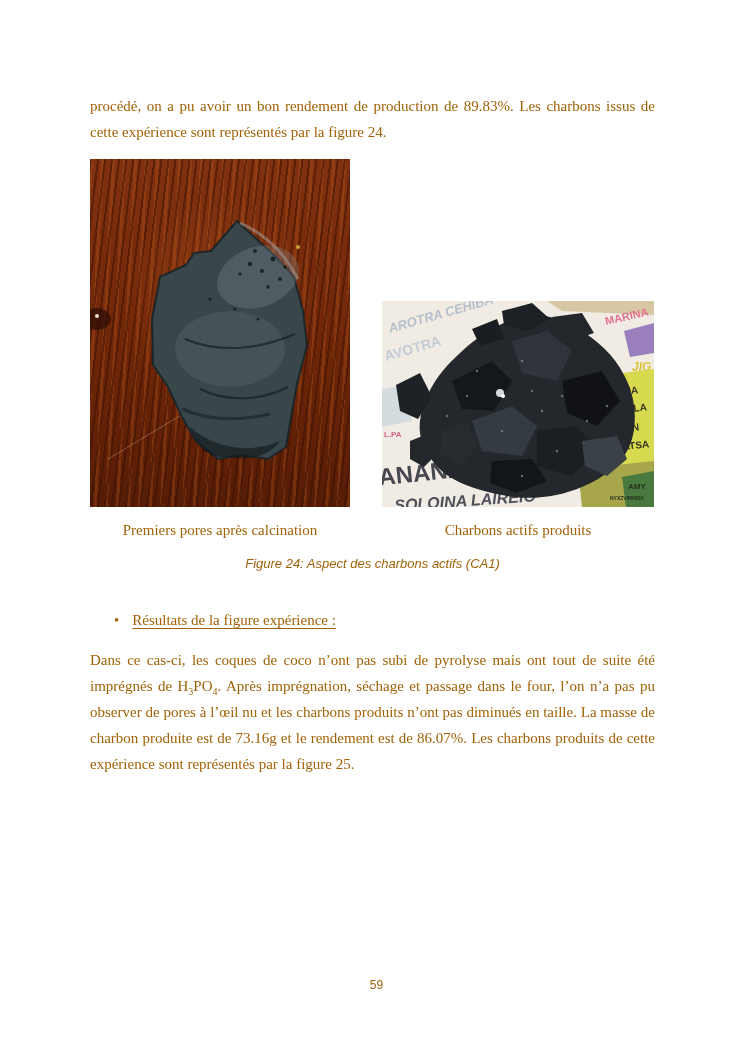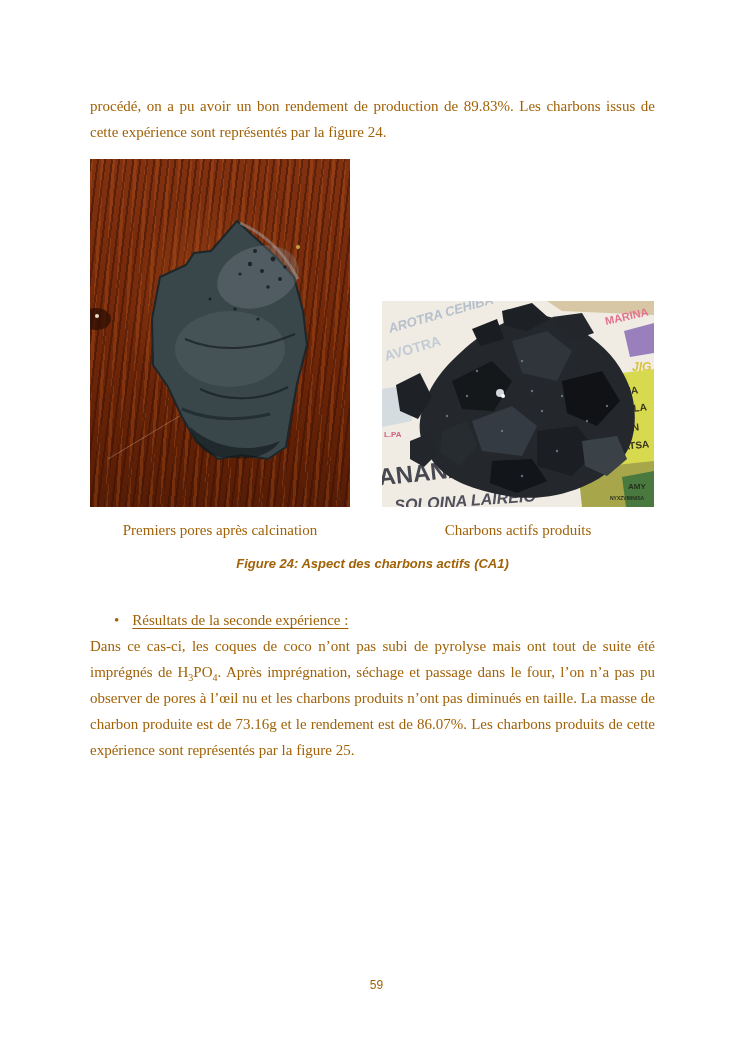--- a/index.html
+++ b/index.html
@@ -6,21 +6,21 @@
   .page {
     position:relative; width:745px; height:1053px; margin:8px auto;
     background:#ffffff; overflow:hidden;
     font-family:"Liberation Serif", serif; color:#a16207;
   }
   .body-text {
     position:absolute; left:90px; width:565px; margin:0;
     font-size:15px; line-height:26px; text-align:justify;
   }
   .para1 { top:85px; }
-  .para2 { top:625px; }
+  .para2 { top:639px; }
   sub { font-size:10px; line-height:0; }
 
   .photo { position:absolute; margin:0; padding:0; overflow:hidden; }
   .photo-left {
     left:90px; top:151px; width:260px; height:348px;
     background:
       radial-gradient(closest-side at 50% 42%, rgba(196,94,31,0.40), rgba(0,0,0,0) 75%),
       repeating-linear-gradient(97deg, rgba(56,16,3,0.50) 0 2px, rgba(0,0,0,0) 2px 7px),
       repeating-linear-gradient(93deg, rgba(190,92,30,0.28) 0 3px, rgba(0,0,0,0) 3px 11px),
       linear-gradient(180deg, #813110 0%, #6f2608 55%, #561c05 100%);
@@ -29,21 +29,21 @@
   .photo svg { display:block; }
 
   .caption {
     position:absolute; top:512px; font-size:15px; line-height:20px; text-align:center;
   }
   .caption-left  { left:90px;  width:260px; }
   .caption-right { left:382px; width:272px; }
 
   .figure-caption {
     position:absolute; left:90px; top:547px; width:565px; text-align:center;
-    font-family:"Liberation Sans", sans-serif; font-weight:bold; font-style:italic;
+    font-family:"Liberation Sans", sans-serif; font-weight:normal; font-style:italic;
     font-size:13px; line-height:17px;
   }
 
   .bullet-row { position:absolute; left:114px; top:604px; display:flex; align-items:baseline; }
   .bullet-dot { font-size:15px; margin-right:13px; font-family:"Liberation Serif", serif; }
   .bullet-text { font-size:15px; text-decoration:underline; text-underline-offset:3px; }
 
   .page-number {
     position:absolute; left:4px; top:970px; width:745px; text-align:center;
     font-family:"Liberation Sans", sans-serif; font-size:12px;
@@ -154,20 +154,20 @@
     </svg>
   </figure>
 
   <div class="caption caption-right">Charbons actifs produits</div>
   <div class="caption caption-left">Premiers pores après calcination</div>
 
   <div class="figure-caption">Figure 24: Aspect des charbons actifs (CA1)</div>
 
   <div class="bullet-row">
     <span class="bullet-dot">•</span>
-    <span class="bullet-text">Résultats de la seconde expérience :</span>
+    <span class="bullet-text">Résultats de la figure expérience :</span>
   </div>
 
   <p class="body-text para2"><span>Dans ce cas-ci, les coques de coco n’ont pas subi de pyrolyse mais ont tout de suite été imprégnés de H</span><sub>3</sub><span>PO</span><sub>4</sub><span>. Après imprégnation, séchage et passage dans le four, l’on n’a pas pu observer de pores à l’œil nu et les charbons produits n’ont pas diminués en taille. La masse de charbon produite est de 73.16g et le rendement est de 86.07%. Les charbons produits de cette expérience sont représentés par la figure 25.</span></p>
 
   <div class="page-number">59</div>
 
 </div>
 
 </body></html>

